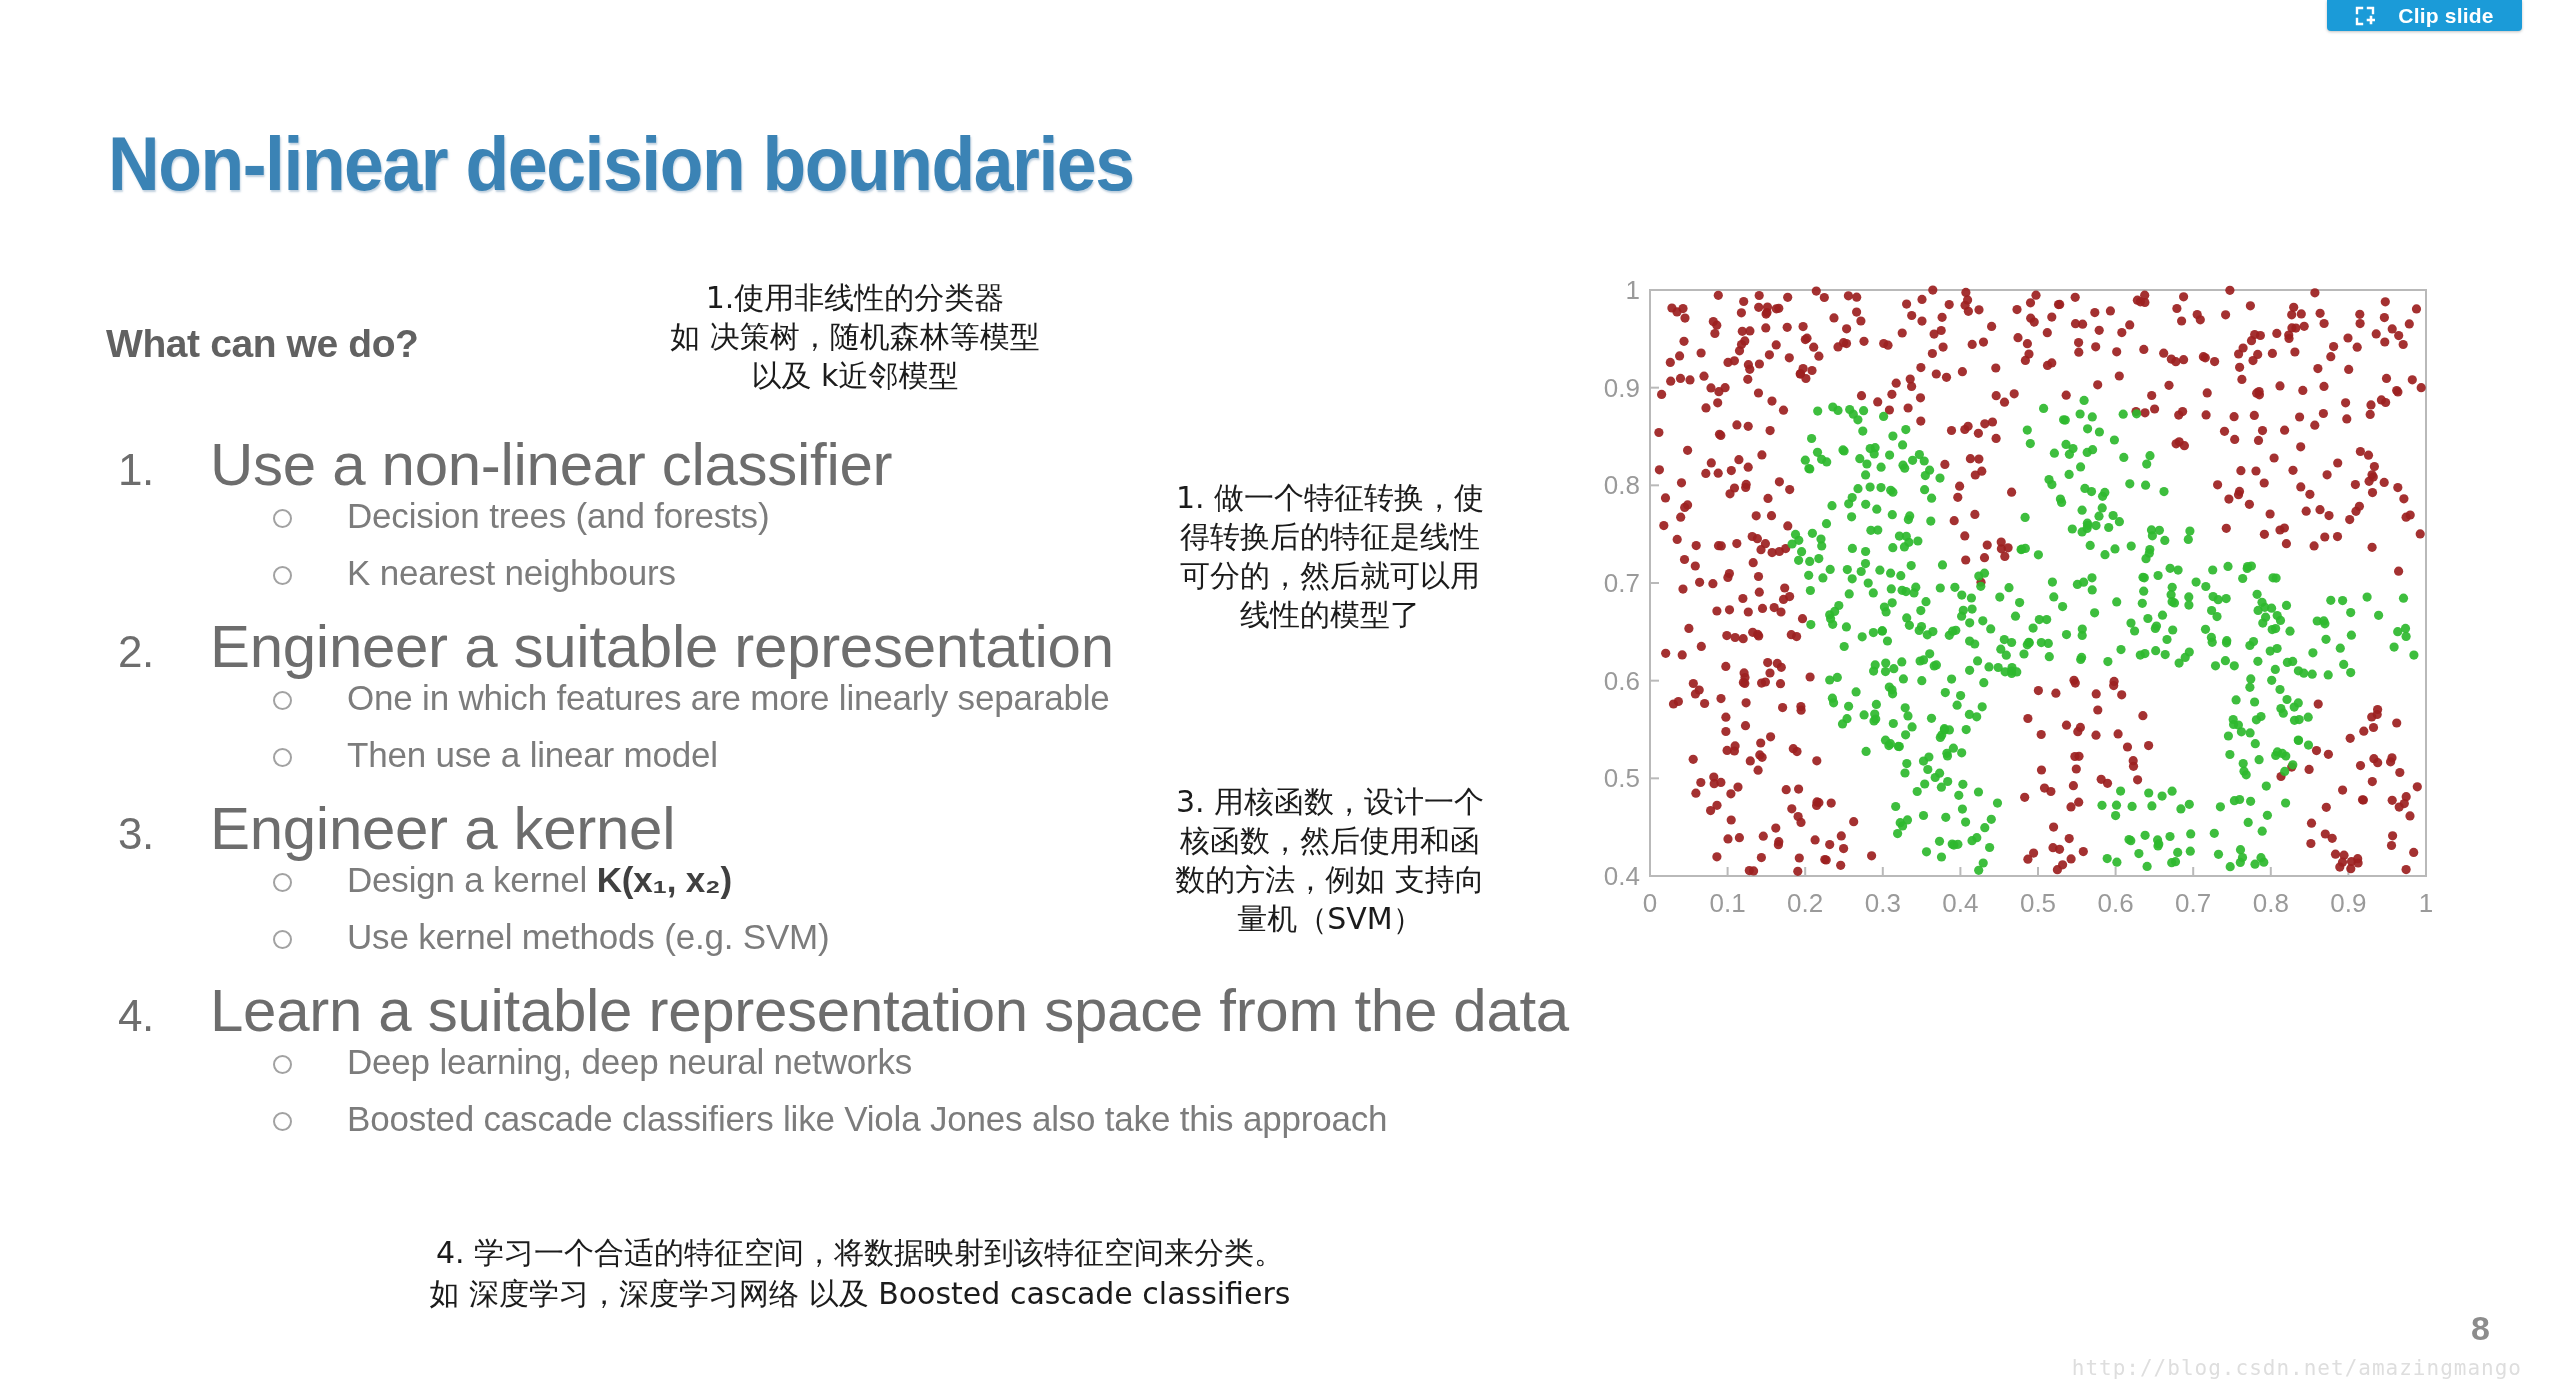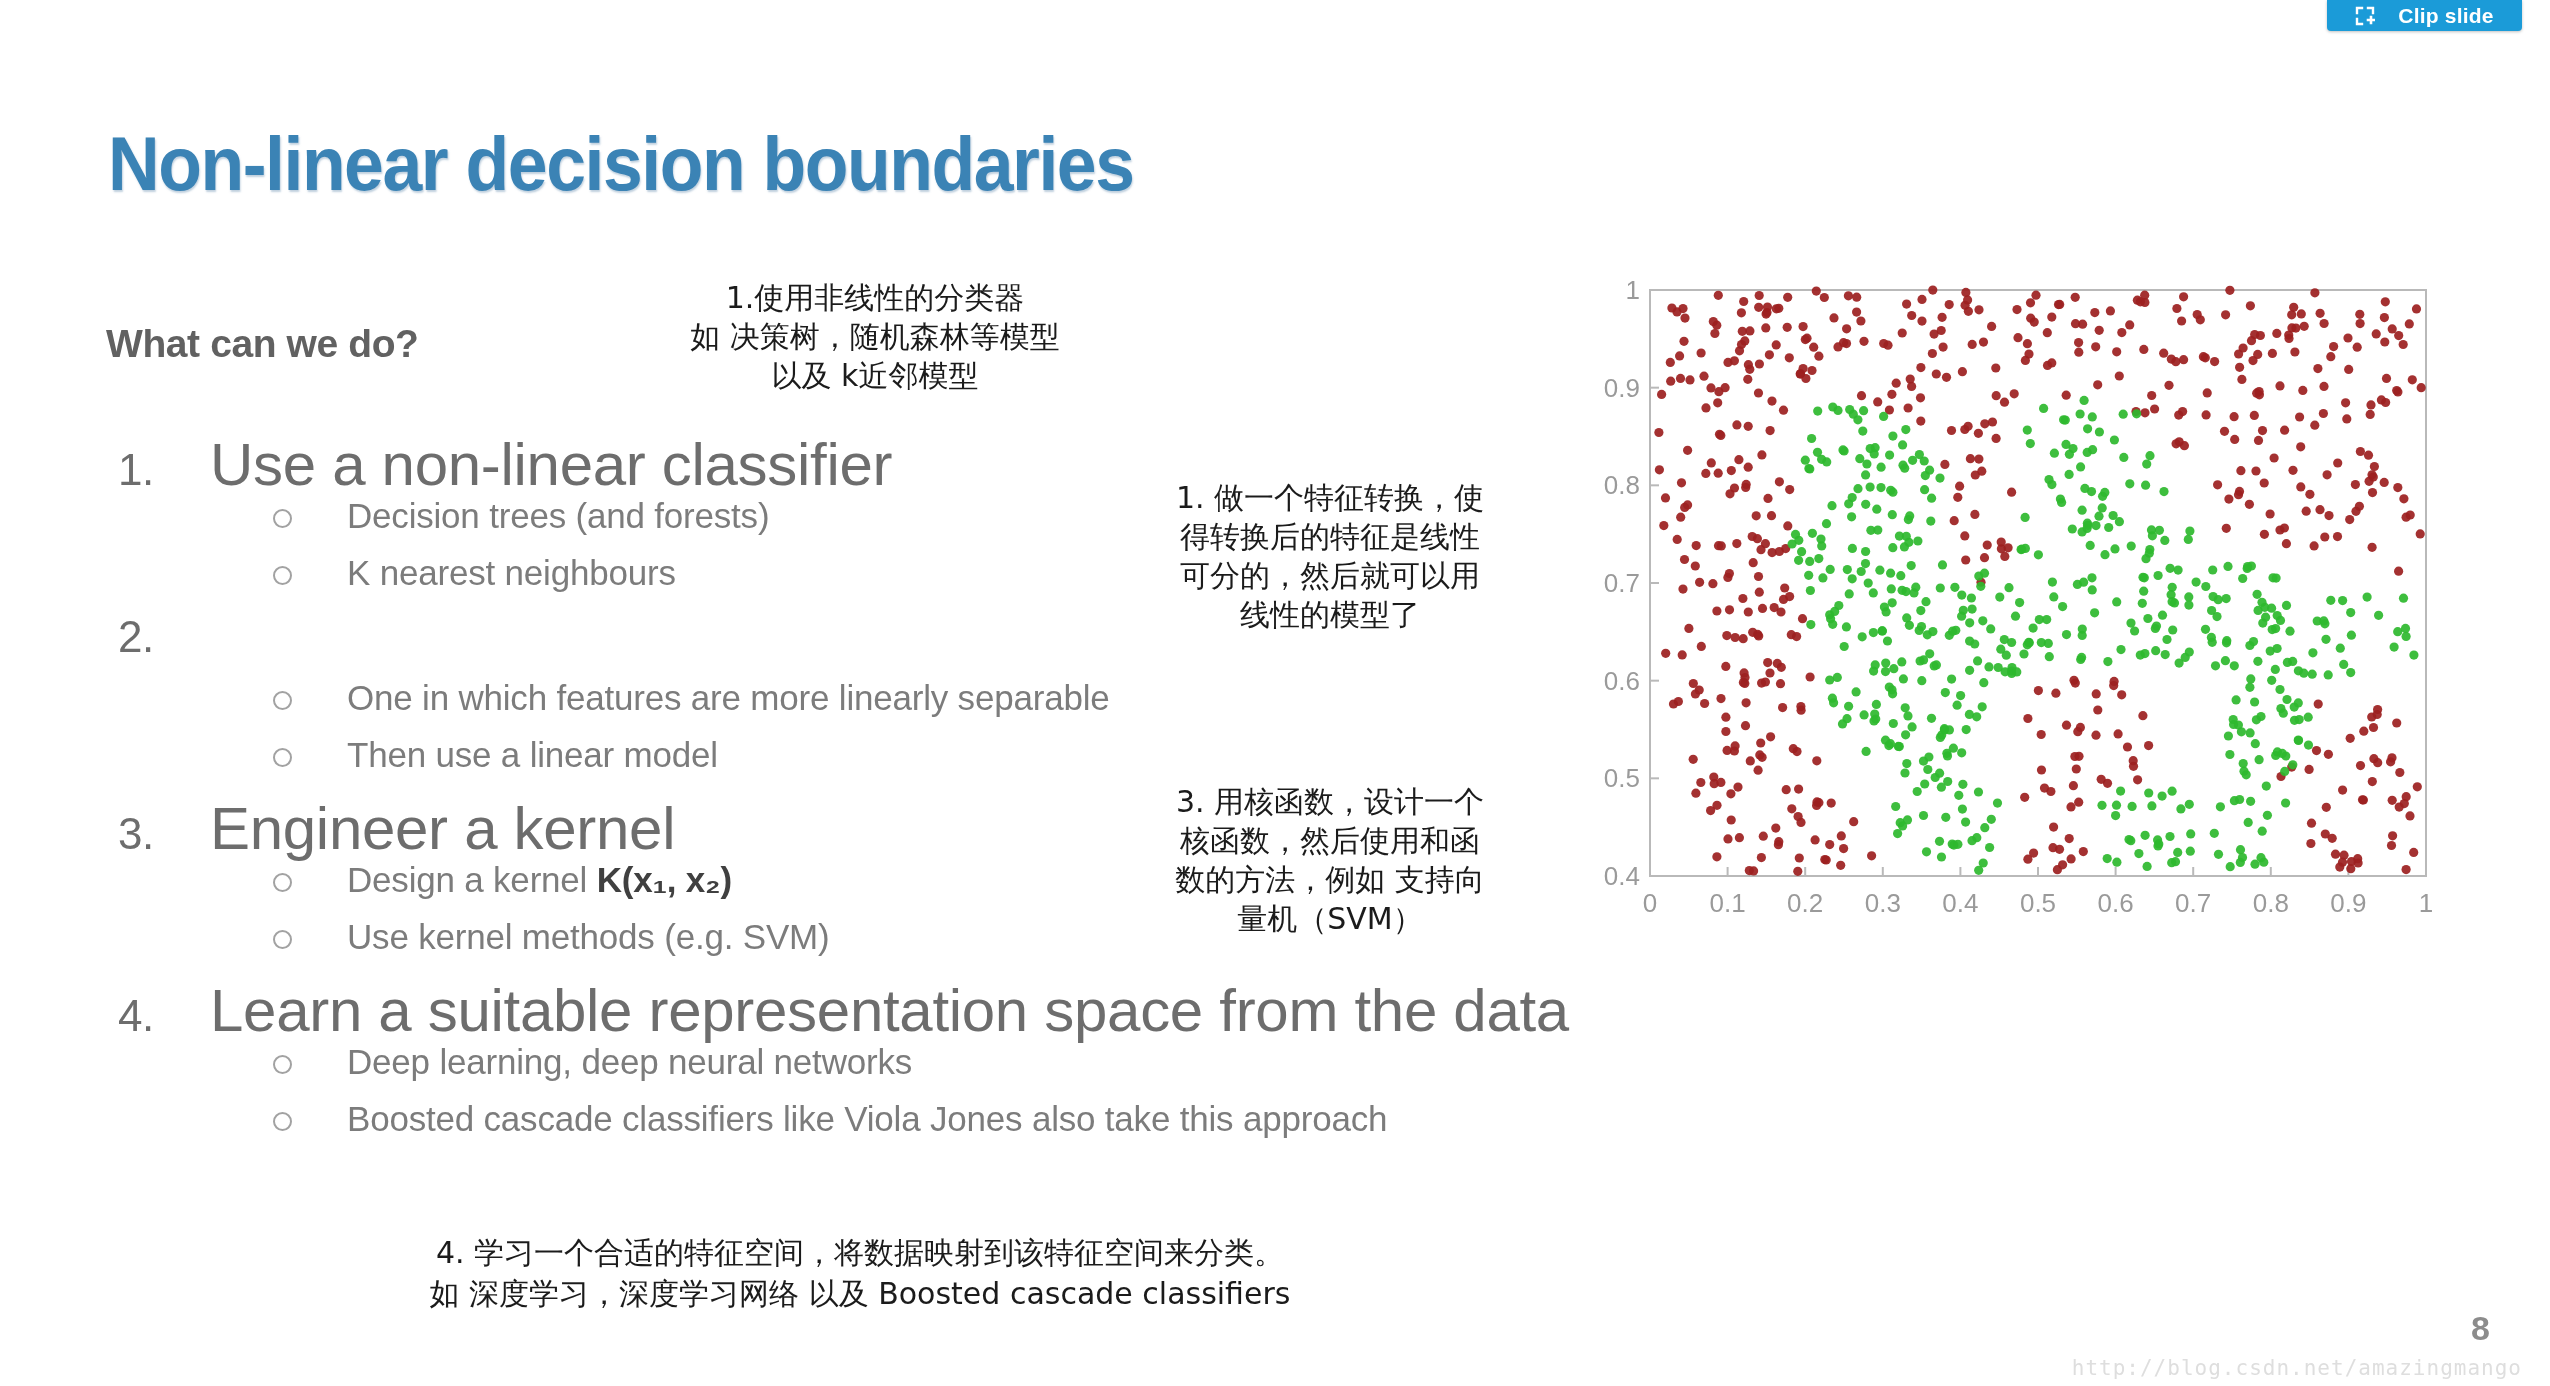--- a/index.html
+++ b/index.html
@@ -130,21 +130,21 @@
   
   .cn-note {
     position: absolute;
     color: #1b1b1b;
     font-family: "DejaVu Sans", "Liberation Sans", sans-serif;
     font-size: 30px;
     line-height: 1.30;
     text-align: center;
     white-space: pre-line;
   }
-  #cn-note-1 { left: 660px;  top: 278px;  width: 430px; }
+  #cn-note-1 { left: 640px;  top: 278px;  width: 430px; }
   #cn-note-2 { left: 1135px; top: 478px;  width: 390px; }
   #cn-note-3 { left: 1135px; top: 782px;  width: 390px; }
   #cn-note-4 {
     left: 300px; top: 1232px; width: 1120px;
     text-align: center; font-size: 30px; line-height: 1.38;
   }
 
   
   #scatter-figure {
     position: absolute;
@@ -207,20 +207,21 @@
     </div>
     <div class="sub-row">
       <span class="sub-marker"><span class="ring"></span></span>
       <span class="sub-text">K nearest neighbours</span>
     </div>
   </div>
 
   <div class="top-item">
     <div class="top-row">
       <span class="top-num">2.</span>
+      <span class="top-text">Engineer a suitable representation</span>
     </div>
     <div class="sub-row">
       <span class="sub-marker"><span class="ring"></span></span>
       <span class="sub-text">One in which features are more linearly separable</span>
     </div>
     <div class="sub-row">
       <span class="sub-marker"><span class="ring"></span></span>
       <span class="sub-text">Then use a linear model</span>
     </div>
   </div>

